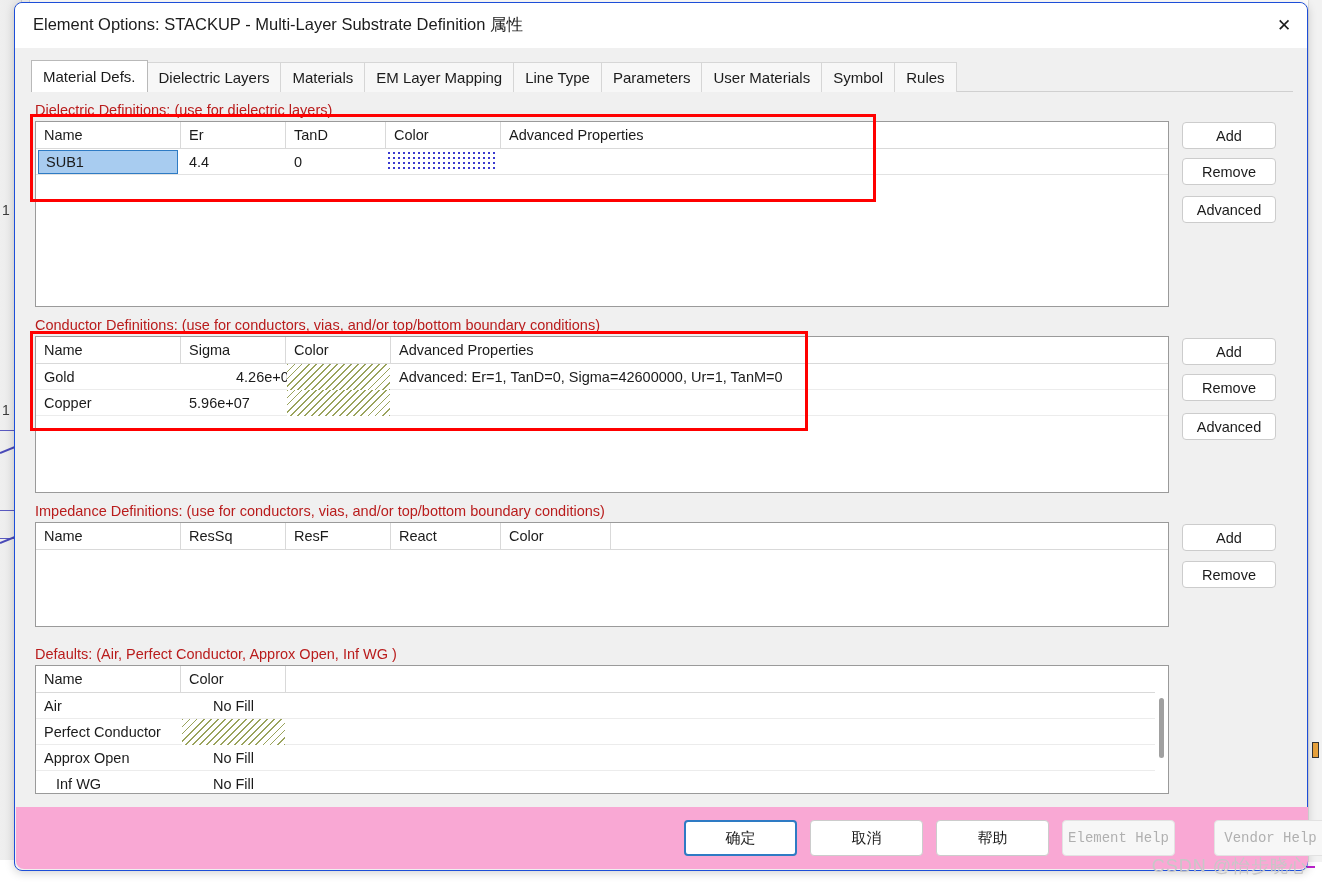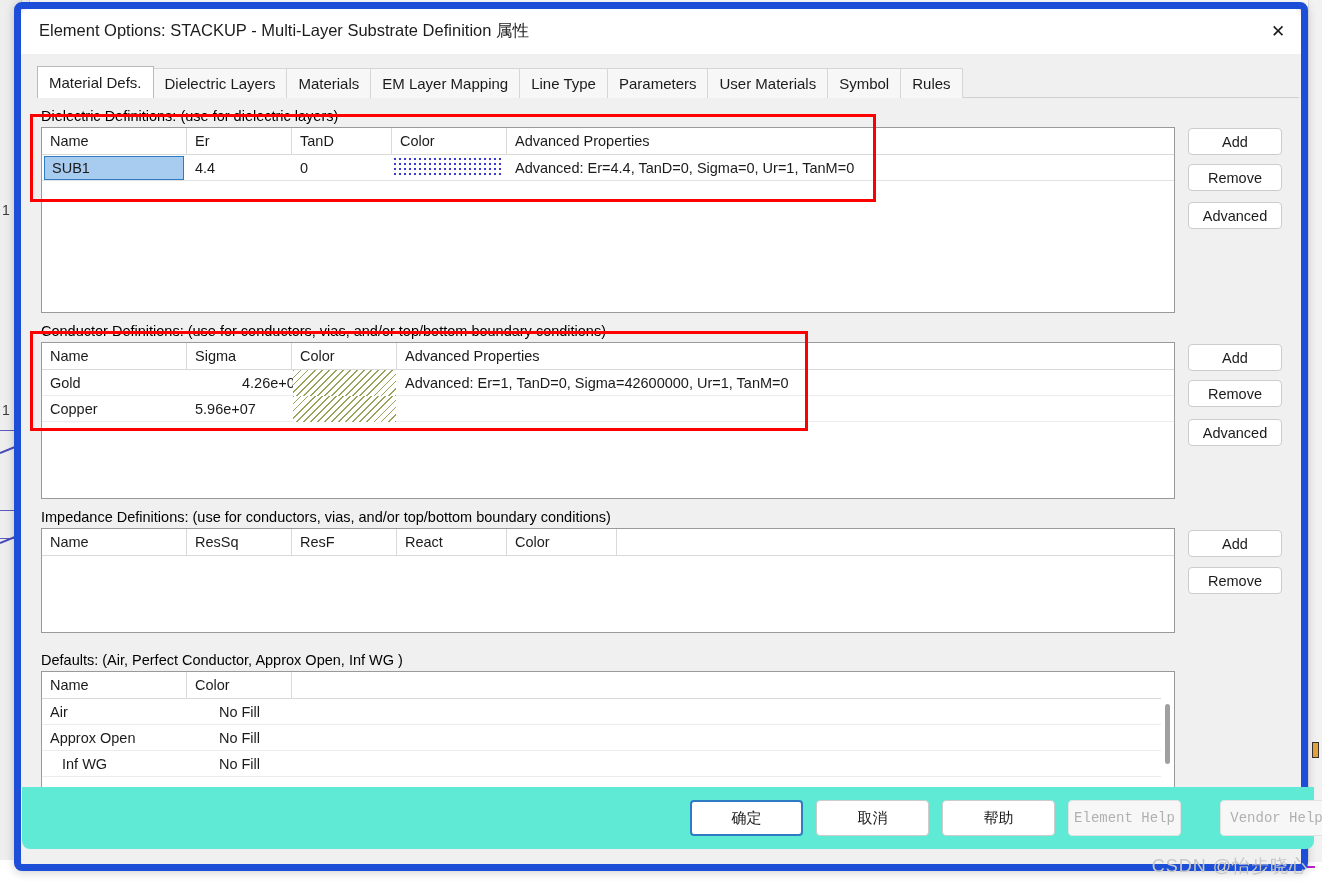--- a/index.html
+++ b/index.html
@@ -72,21 +72,21 @@
     height: 2px;
     background: #bb22cc;
   }
 
   
   #dialog {
     position: absolute;
     left: 14px; top: 2px;
     width: 1294px; height: 869px;
     background: #f0f0f0;
-    border: 7px solid #1d4ed8;
+    border: 1px solid #1d4ed8;
     border-radius: 8px;
     box-shadow: 0 2px 10px rgba(0,0,0,0.18);
   }
   .titlebar {
     position: absolute;
     left: 0; top: 0; width: 100%; height: 45px;
     background: #ffffff;
     border-top-left-radius: 8px;
     border-top-right-radius: 8px;
   }
@@ -151,21 +151,21 @@
   .content {
     position: absolute;
     left: 16px; top: 90px;
     width: 1262px; height: 714px;
     background: #f0f0f0;
   }
 
   .section-label {
     position: absolute;
     font-size: 14.5px;
-    color: #000000;
+    color: #b91c1c;
     white-space: nowrap;
   }
 
   .grid-box {
     position: absolute;
     background: #ffffff;
     border: 1px solid #9a9a9a;
     overflow: hidden;
   }
   .grid-head {
@@ -240,23 +240,23 @@
     color: #1b1b1b;
     display: flex; align-items: center; justify-content: center;
     cursor: default;
     font-family: "Liberation Sans", sans-serif;
   }
   .btn.side { width: 94px; height: 27px; }
 
   
   .footer {
     position: absolute;
-    left: 1px; bottom: 15px;
+    left: 1px; bottom: 1px;
     width: 1292px; height: 62px;
-    background: #5eead4;
+    background: #f9a8d4;
     border-bottom-left-radius: 8px;
     border-bottom-right-radius: 8px;
   }
   .btn.footer-btn {
     width: 113px; height: 36px;
     font-size: 15px;
     top: 13px;
   }
   .btn.primary {
     border: 2px solid #2e7bc4;
@@ -361,21 +361,20 @@
           <div class="gh-cell" style="left:250px; width:100px;">TanD</div>
           <div class="gh-cell" style="left:350px; width:115px;">Color</div>
           <div class="gh-cell last" style="left:465px; width:667px;">Advanced Properties</div>
         </div>
 
         <div class="grid-row" style="border-bottom:1px solid #e2e2e2;">
           <div class="gr-cell sel" style="left:2px; width:140px;">SUB1</div>
           <div class="gr-cell" style="left:145px; width:105px;">4.4</div>
           <div class="gr-cell" style="left:250px; width:100px;">0</div>
           <div class="sw sw-dots" style="left:352px; width:108px;"></div>
-          <div class="gr-cell" style="left:465px; width:667px;">Advanced: Er=4.4, TanD=0, Sigma=0, Ur=1, TanM=0</div>
         </div>
       </div>
 
       <div class="btn side" style="left:1151px; top:29px;">Add</div>
       <div class="btn side" style="left:1151px; top:65px;">Remove</div>
       <div class="btn side" style="left:1151px; top:103px;">Advanced</div>
 
       <div class="section-label" style="left:4px; top:224px;">Conductor  Definitions: (use for conductors, vias, and/or top/bottom boundary conditions)</div>
 
       <div class="grid-box" style="left:4px; top:243px; width:1134px; height:157px;">
@@ -427,20 +426,24 @@
           <div class="gh-cell" style="left:0;   width:145px;">Name</div>
           <div class="gh-cell" style="left:145px; width:105px;">Color</div>
           <div class="gh-cell last" style="left:250px; width:882px;"></div>
         </div>
 
         <div class="grid-row">
           <div class="gr-cell" style="left:0; width:145px;">Air</div>
           <div class="gr-cell center" style="left:145px; width:105px;">No Fill</div>
         </div>
 
+        <div class="grid-row">
+          <div class="gr-cell" style="left:0; width:145px;">Perfect Conductor</div>
+          <div class="sw sw-hatch" style="left:146px; width:103px; top:0px; height:26px;"></div>
+        </div>
 
         <div class="grid-row">
           <div class="gr-cell" style="left:0; width:145px;">Approx Open</div>
           <div class="gr-cell center" style="left:145px; width:105px;">No Fill</div>
         </div>
 
         <div class="grid-row">
           <div class="gr-cell" style="left:12px; width:145px;">Inf WG</div>
           <div class="gr-cell center" style="left:145px; width:105px;">No Fill</div>
         </div>

